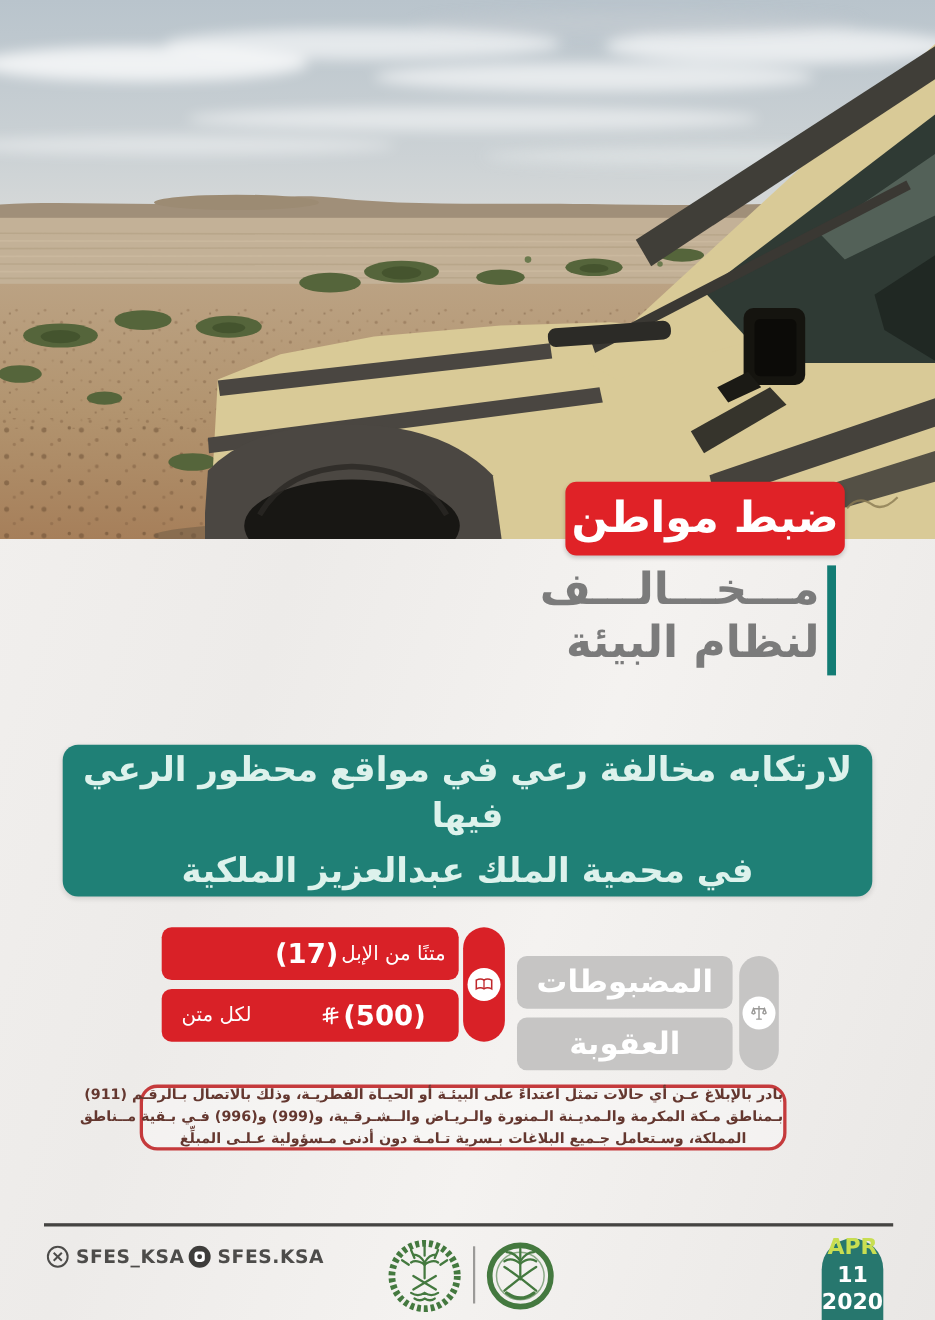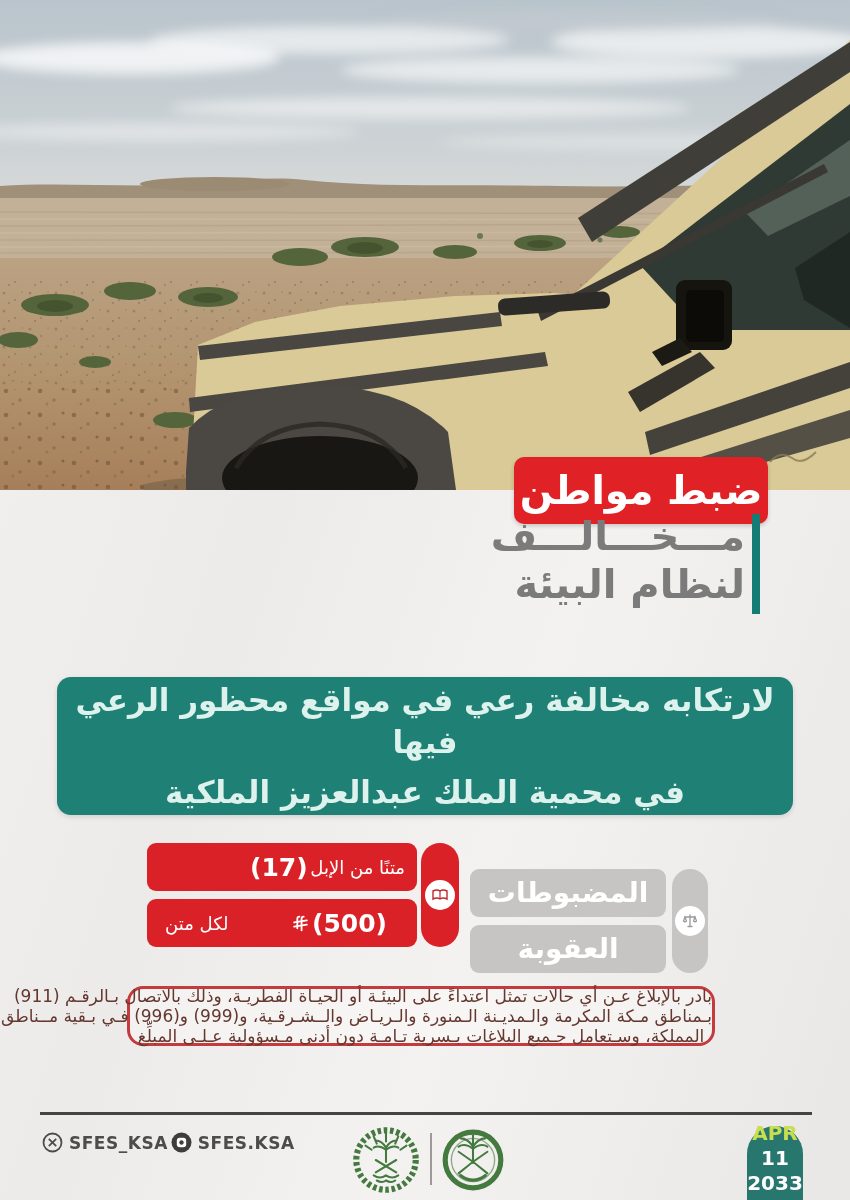--- a/index.html
+++ b/index.html
@@ -7,21 +7,20 @@
     position:relative;width:850px;height:1200px;overflow:hidden;
     background:linear-gradient(108deg,#f3f1ef 0%,#edebe9 35%,#f4f2f0 62%,#e9e7e5 100%);
     font-family:"DejaVu Sans",sans-serif;
   }
   .photo{position:absolute;left:0;top:0;width:850px;height:490px;}
   .arrest-banner{
     position:absolute;left:514px;top:438px;width:254px;height:67px;
     background:#e02227;border-radius:10px;display:flex;align-items:center;justify-content:center;
     color:#ffffff;font-size:39px;font-weight:bold;direction:rtl;
     box-shadow:0 2px 4px rgba(0,0,0,.18);
-    margin-top:19px;
   }
   .heading{position:absolute;top:512px;right:90px;display:flex;flex-direction:row;}
   .heading-text{color:#7b7b7b;font-weight:bold;font-size:40px;line-height:48px;text-align:right;direction:rtl;}
   .accent-bar{width:8px;height:100px;background:#137c74;margin-left:7px;margin-top:2px;}
   .violation-banner{
     position:absolute;left:57px;top:677px;width:736px;height:138px;background:#1f8076;border-radius:14px;
     color:#ddf2ec;font-size:31px;font-weight:bold;text-align:center;direction:rtl;
     display:flex;flex-direction:column;justify-content:center;gap:8px;line-height:42px;
     box-shadow:0 2px 5px rgba(0,0,0,.12);
   }
@@ -43,21 +42,21 @@
   .stat-value{position:absolute;top:50%;transform:translateY(-50%);color:#fff;font-weight:bold;font-size:25px;}
   .stat-unit{position:absolute;top:50%;transform:translateY(-50%);color:#fff;font-size:18px;direction:rtl;}
   .v15{left:103px;}
   .u-camels{right:12px;}
   .v500{left:146px;display:flex;align-items:center;gap:4px;}
   .u-each{left:18px;}
   .notice{
     position:absolute;left:127px;top:986px;width:588px;height:60px;
     border:3px solid #c53a3c;border-radius:16px;background:rgba(255,255,255,.35);
     display:flex;flex-direction:column;justify-content:center;text-align:center;direction:rtl;
-    color:#64372f;font-size:17px;font-weight:normal;line-height:20px;box-sizing:border-box;
+    color:#64372f;font-size:13px;font-weight:bold;line-height:20px;box-sizing:border-box;
   }
   .notice div{white-space:nowrap;}
   .footer-divider{position:absolute;left:40px;top:1112px;width:772px;height:3px;background:#454442;}
   .social{position:absolute;left:42px;top:1132px;display:flex;flex-direction:row;gap:3px;}
   .social-row{display:flex;align-items:center;gap:6px;color:#4d4c4a;font-weight:bold;
     font-size:17px;letter-spacing:.5px;}
   .logo-divider{position:absolute;left:430px;top:1133px;width:2px;height:52px;background:#9b9a98;}
   .sfes-logo{position:absolute;left:345px;top:1121px;}
   .moi-logo{position:absolute;left:440px;top:1126px;}
   .date-badge{
@@ -311,16 +310,16 @@
       <path d="M32,18 L32,9"></path>
       <path d="M18,46 Q32,34 46,25"></path>
         <path d="M46,46 Q32,34 18,25"></path>
       <path d="M20,48 q12,9 24,0" stroke-width="3"></path>
     </g>
   </svg>
 
   <div class="date-badge">
     <div class="date-month">APR</div>
     <div>11</div>
-    <div>2033</div>
+    <div>2020</div>
   </div>
 
 </div>
 
 </body></html>

